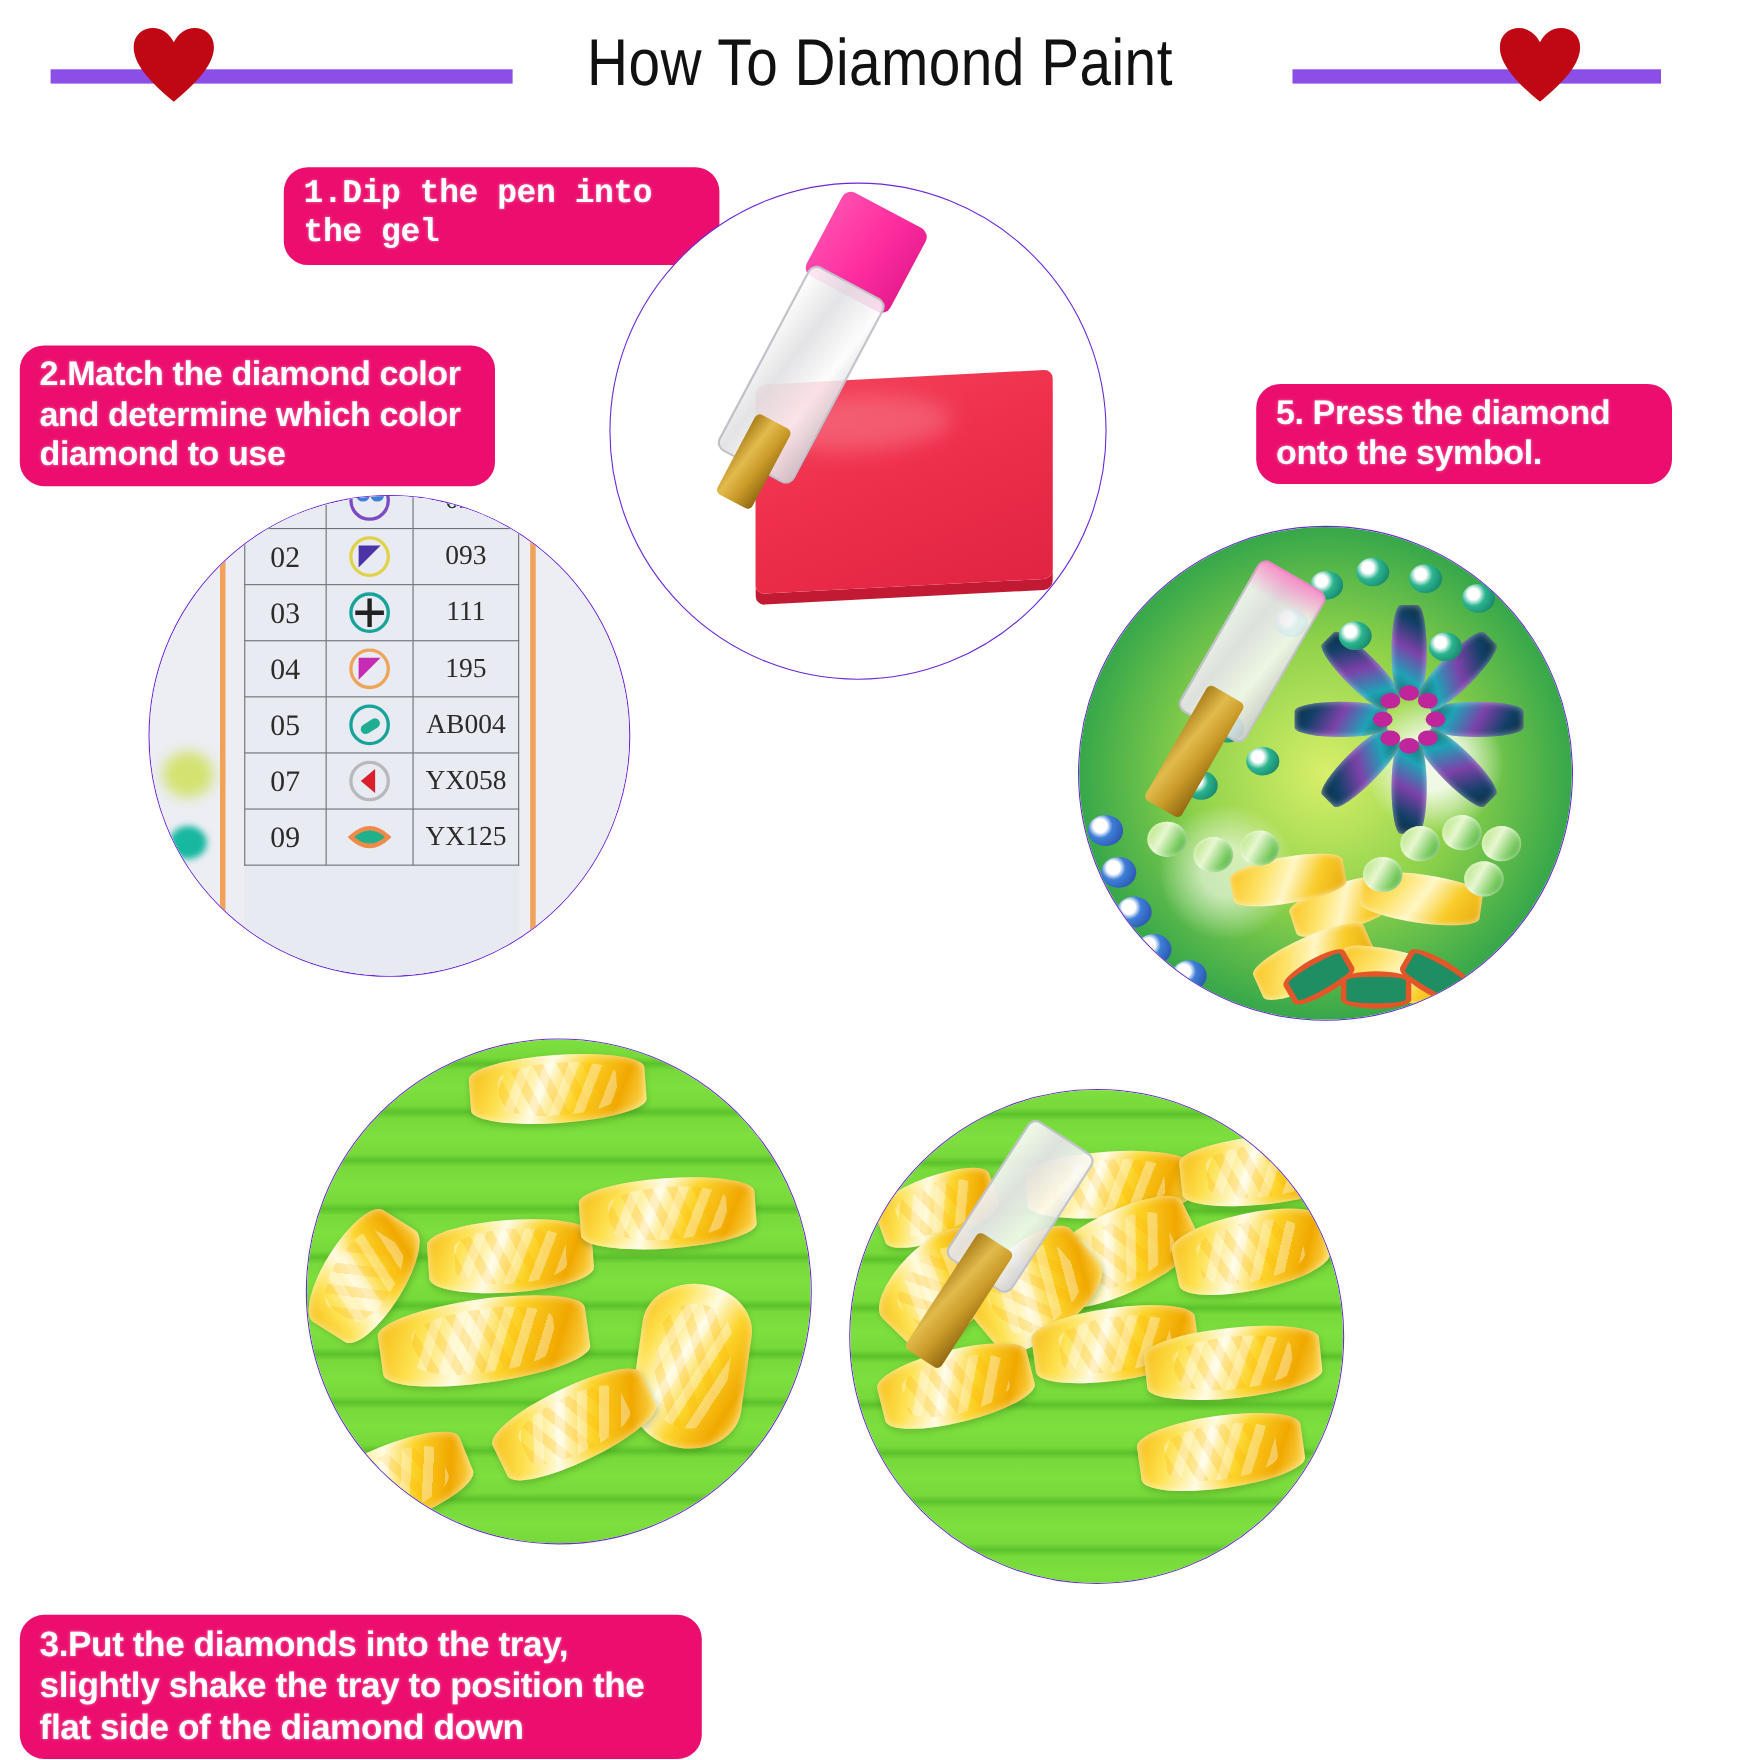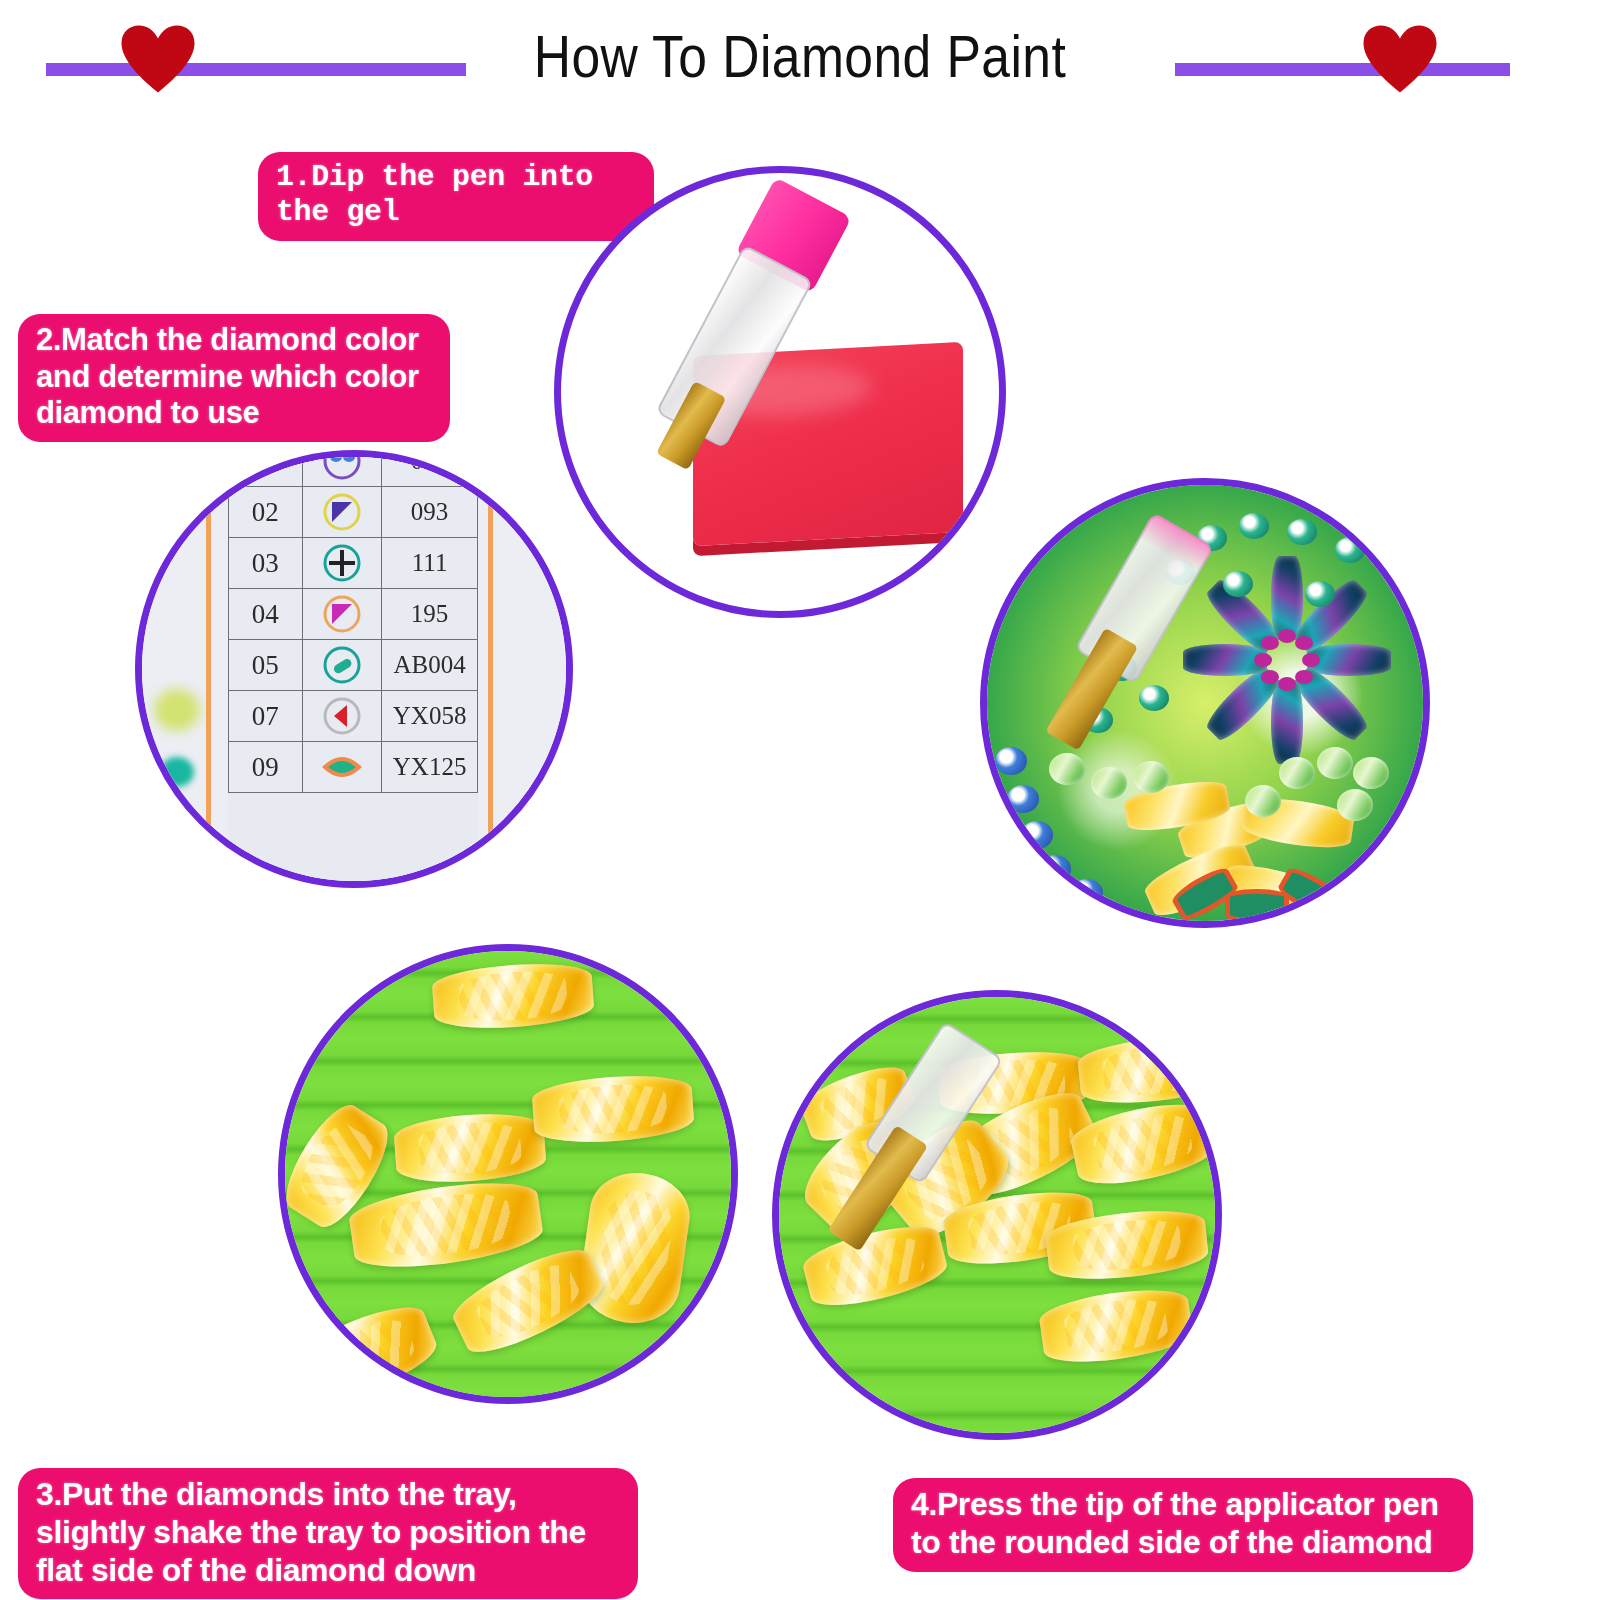--- a/index.html
+++ b/index.html
@@ -69,21 +69,21 @@
   #label-1 { left: 258px;  top: 152px; width: 396px;  font-size: 30px; font-family: Liberation Mono, monospace; }
   #label-2 { left: 18px;   top: 314px; width: 432px;  font-size: 31px; }
   #label-5 { left: 1142px; top: 349px; width: 378px;  font-size: 31px; }
   #label-3 { left: 18px;   top: 1468px; width: 620px; font-size: 32px; }
   #label-4 { left: 893px;  top: 1478px; width: 580px; font-size: 32px; }
 
   
   .photo-circle {
     position: absolute;
     border-radius: 50%;
-    border: 7px solid #6d28d9;
+    border: 1px solid #6d28d9;
     overflow: hidden;
     background: #ffffff;
   }
 
   #circle-1 { left: 554px;  top: 166px;  width: 452px; height: 452px; }
   #circle-2 { left: 135px;  top: 450px;  width: 438px; height: 438px; }
   #circle-5 { left: 980px;  top: 478px;  width: 450px; height: 450px; }
   #circle-3 { left: 278px;  top: 944px;  width: 460px; height: 460px; }
   #circle-4 { left: 772px;  top: 990px;  width: 450px; height: 450px; }
 
@@ -357,20 +357,21 @@
                       <path d="M3 20 Q20 4 37 20 Q20 36 3 20 Z" fill="#20b08a" stroke="#ef8a4a" stroke-width="4"></path>
                     </svg></span></td>
                 <td class="c-code">YX125</td>
               </tr>
             </tbody>
         </table>
       </div>
     </div>
   </div>
 
+  <div class="label" id="label-5">5. Press the diamond onto the symbol.</div>
 
   <div class="photo-circle" id="circle-5">
     <div class="inner" id="c5-inner">
 
     <div class="gem marquise gem-dark" style="left: 320px; top: 159px; width: 84px; height: 32px; transform: rotate(0deg);"></div>
         <div class="gem marquise gem-dark" style="left: 301.841px; top: 202.841px; width: 84px; height: 32px; transform: rotate(45deg);"></div>
         <div class="gem marquise gem-dark" style="left: 258px; top: 221px; width: 84px; height: 32px; transform: rotate(90deg);"></div>
         <div class="gem marquise gem-dark" style="left: 214.159px; top: 202.841px; width: 84px; height: 32px; transform: rotate(135deg);"></div>
         <div class="gem marquise gem-dark" style="left: 196px; top: 159px; width: 84px; height: 32px; transform: rotate(180deg);"></div>
         <div class="gem marquise gem-dark" style="left: 214.159px; top: 115.159px; width: 84px; height: 32px; transform: rotate(225deg);"></div>
@@ -457,15 +458,14 @@
           <div class="ygem" style="left: 26px; top: 236px; width: 140px; height: 66px; transform: rotate(-14deg);"></div>
           <div class="ygem" style="left: 262px; top: 296px; width: 150px; height: 66px; transform: rotate(-8deg);"></div>
         </div>
       <div class="pen-wrap" id="c4-pen">
         <div class="pen-body"></div>
         <div class="brass"></div>
       </div>
     </div>
   </div>
 
-  <div class="label" id="label-4">4.Press the tip of the applicator pen to the rounded side of the diamond</div>
 
 </div>
 
 </body></html>

